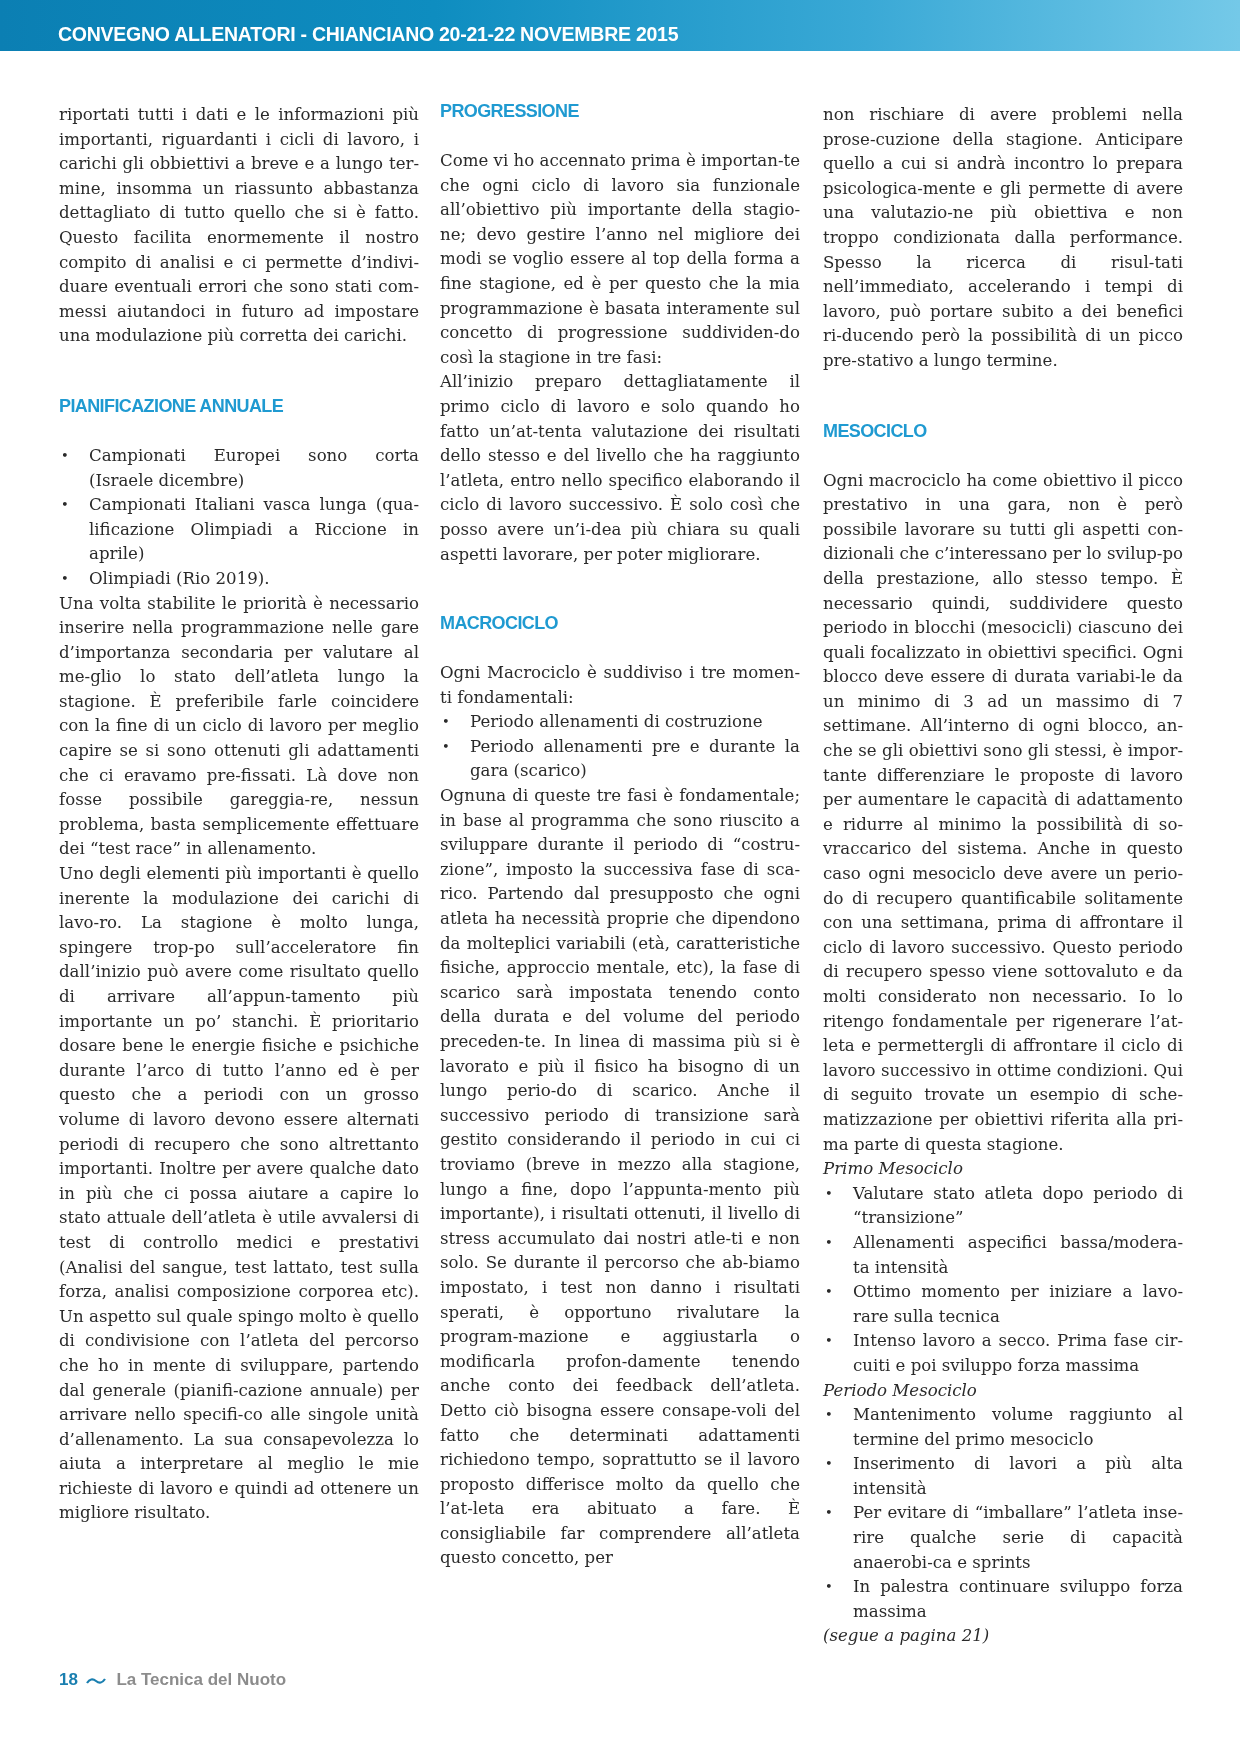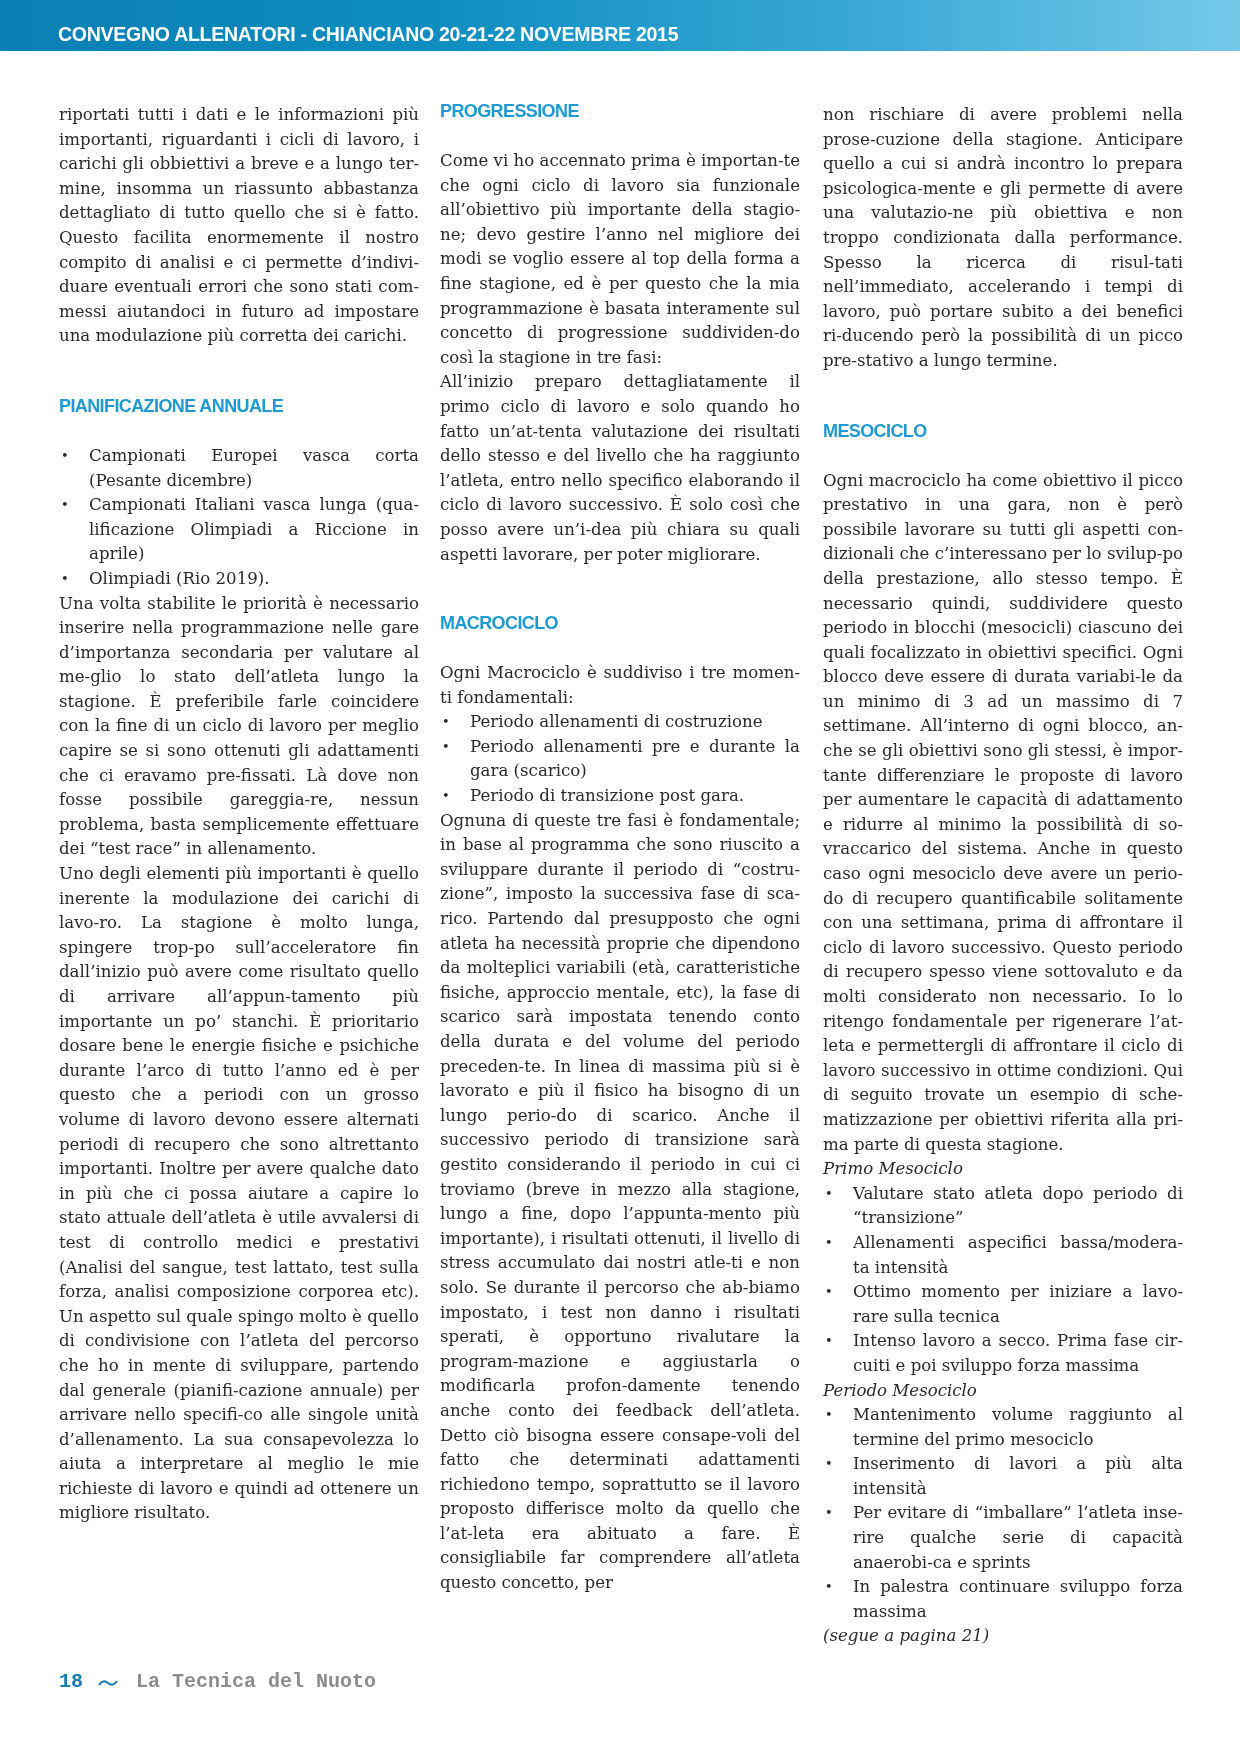--- a/index.html
+++ b/index.html
@@ -27,61 +27,60 @@
     font-family: "Liberation Sans", sans-serif; font-weight: bold;
     font-size: 18px; color: #1f9ad1; letter-spacing: -0.6px;
     margin: 0; line-height: 24px;
   }
   ul.bul { list-style: none; margin: 0; padding: 0; }
   ul.bul li { position: relative; padding-left: 30px; text-align: justify; }
   ul.bul li::before { content: "•"; position: absolute; left: 2px; top: 0; font-size: 13px; }
   .ital { font-style: italic; margin: 0; }
   .footer {
     position: absolute; left: 59px; top: 1670px;
-    font-family: Liberation Mono, monospace; font-weight: bold; font-size: 20px;
+    font-family: Liberation Sans, sans-serif; font-weight: bold; font-size: 17px;
     white-space: nowrap;
   }
   .footer .num { color: #1a7fb0; }
   .footer .wave { color: #1a7fb0; display: inline-block; margin: 0 6px 0 3px; font-size: 15px; }
   .footer .pub { color: #8c8c8c; }
 </style>
 </head>
 <body>
 
 <div class="header-band">
   <div class="header-title">CONVEGNO ALLENATORI - CHIANCIANO 20-21-22 NOVEMBRE 2015</div>
 </div>
 
 <div class="col c1">
   <p>riportati tutti i dati e le informazioni più importanti, riguardanti i cicli di lavoro, i carichi gli obbiettivi a breve e a lungo ter-mine, insomma un riassunto abbastanza dettagliato di tutto quello che si è fatto. Questo facilita enormemente il nostro compito di analisi e ci permette d’indivi-duare eventuali errori che sono stati com-messi aiutandoci in futuro ad impostare una modulazione più corretta dei carichi.</p>
   <div style="height:45px"></div>
   <h2 class="section-title">PIANIFICAZIONE ANNUALE</h2>
   <div style="height:26px"></div>
   <ul class="bul">
-    <li>Campionati Europei vasca corta (Pesante dicembre)</li>
+    <li>Campionati Europei sono corta (Israele dicembre)</li>
     <li>Campionati Italiani vasca lunga (qua-lificazione Olimpiadi a Riccione in aprile)</li>
     <li>Olimpiadi (Rio 2019).</li>
   </ul>
   <p>Una volta stabilite le priorità è necessario inserire nella programmazione nelle gare d’importanza secondaria per valutare al me-glio lo stato dell’atleta lungo la stagione. È preferibile farle coincidere con la fine di un ciclo di lavoro per meglio capire se si sono ottenuti gli adattamenti che ci eravamo pre-fissati. Là dove non fosse possibile gareggia-re, nessun problema, basta semplicemente effettuare dei “test race” in allenamento.</p>
   <p>Uno degli elementi più importanti è quello inerente la modulazione dei carichi di lavo-ro. La stagione è molto lunga, spingere trop-po sull’acceleratore fin dall’inizio può avere come risultato quello di arrivare all’appun-tamento più importante un po’ stanchi. È prioritario dosare bene le energie fisiche e psichiche durante l’arco di tutto l’anno ed è per questo che a periodi con un grosso volume di lavoro devono essere alternati periodi di recupero che sono altrettanto importanti. Inoltre per avere qualche dato in più che ci possa aiutare a capire lo stato attuale dell’atleta è utile avvalersi di test di controllo medici e prestativi (Analisi del sangue, test lattato, test sulla forza, analisi composizione corporea etc). Un aspetto sul quale spingo molto è quello di condivisione con l’atleta del percorso che ho in mente di sviluppare, partendo dal generale (pianifi-cazione annuale) per arrivare nello specifi-co alle singole unità d’allenamento. La sua consapevolezza lo aiuta a interpretare al meglio le mie richieste di lavoro e quindi ad ottenere un migliore risultato.</p>
 </div>
 
 <div class="col c2">
   <h2 class="section-title">PROGRESSIONE</h2>
   <div style="height:26px"></div>
   <p>Come vi ho accennato prima è importan-te che ogni ciclo di lavoro sia funzionale all’obiettivo più importante della stagio-ne; devo gestire l’anno nel migliore dei modi se voglio essere al top della forma a fine stagione, ed è per questo che la mia programmazione è basata interamente sul concetto di progressione suddividen-do così la stagione in tre fasi:</p>
   <p>All’inizio preparo dettagliatamente il primo ciclo di lavoro e solo quando ho fatto un’at-tenta valutazione dei risultati dello stesso e del livello che ha raggiunto l’atleta, entro nello specifico elaborando il ciclo di lavoro successivo. È solo così che posso avere un’i-dea più chiara su quali aspetti lavorare, per poter migliorare.</p>
   <div style="height:44px"></div>
   <h2 class="section-title">MACROCICLO</h2>
   <div style="height:26px"></div>
   <p>Ogni Macrociclo è suddiviso i tre momen-ti fondamentali:</p>
   <ul class="bul">
     <li>Periodo allenamenti di costruzione</li>
     <li>Periodo allenamenti pre e durante la gara (scarico)</li>
-    <li>Periodo di transizione post gara.</li>
   </ul>
   <p>Ognuna di queste tre fasi è fondamentale; in base al programma che sono riuscito a sviluppare durante il periodo di “costru-zione”, imposto la successiva fase di sca-rico. Partendo dal presupposto che ogni atleta ha necessità proprie che dipendono da molteplici variabili (età, caratteristiche fisiche, approccio mentale, etc), la fase di scarico sarà impostata tenendo conto della durata e del volume del periodo preceden-te. In linea di massima più si è lavorato e più il fisico ha bisogno di un lungo perio-do di scarico. Anche il successivo periodo di transizione sarà gestito considerando il periodo in cui ci troviamo (breve in mezzo alla stagione, lungo a fine, dopo l’appunta-mento più importante), i risultati ottenuti, il livello di stress accumulato dai nostri atle-ti e non solo.  Se durante il percorso che ab-biamo impostato, i test non danno i risultati sperati, è opportuno rivalutare la program-mazione e aggiustarla o modificarla profon-damente tenendo anche conto dei feedback dell’atleta. Detto ciò bisogna essere consape-voli del fatto che determinati adattamenti richiedono tempo, soprattutto se il lavoro proposto differisce molto da quello che l’at-leta era abituato a fare. È consigliabile far comprendere all’atleta questo concetto, per</p>
 </div>
 
 <div class="col c3">
   <p>non rischiare di avere problemi nella prose-cuzione della stagione. Anticipare quello a cui si andrà incontro lo prepara psicologica-mente e gli permette di avere una valutazio-ne più obiettiva e non troppo condizionata dalla performance. Spesso la ricerca di risul-tati nell’immediato, accelerando i tempi di lavoro, può portare subito a dei benefici ri-ducendo però la possibilità di un picco pre-stativo a lungo termine.</p>
   <div style="height:45px"></div>
   <h2 class="section-title">MESOCICLO</h2>
   <div style="height:26px"></div>
   <p>Ogni macrociclo ha come obiettivo il picco prestativo in una gara, non è però possibile lavorare su tutti gli aspetti con-dizionali che c’interessano per lo svilup-po della prestazione, allo stesso tempo. È necessario quindi, suddividere questo periodo in blocchi (mesocicli) ciascuno dei quali focalizzato in obiettivi specifici. Ogni blocco deve essere di durata variabi-le da un minimo di 3 ad un massimo di 7 settimane. All’interno di ogni blocco, an-che se gli obiettivi sono gli stessi, è impor-tante differenziare le proposte di lavoro per aumentare le capacità di adattamento e ridurre al minimo la possibilità di so-vraccarico del sistema. Anche in questo caso ogni mesociclo deve avere un perio-do di recupero quantificabile solitamente con una settimana, prima di affrontare il ciclo di lavoro successivo. Questo periodo di recupero spesso viene sottovaluto e da molti considerato non necessario. Io lo ritengo fondamentale per rigenerare l’at-leta e permettergli di affrontare il ciclo di lavoro successivo in ottime condizioni. Qui di seguito trovate un esempio di sche-matizzazione per obiettivi riferita alla pri-ma parte di questa stagione.</p>

